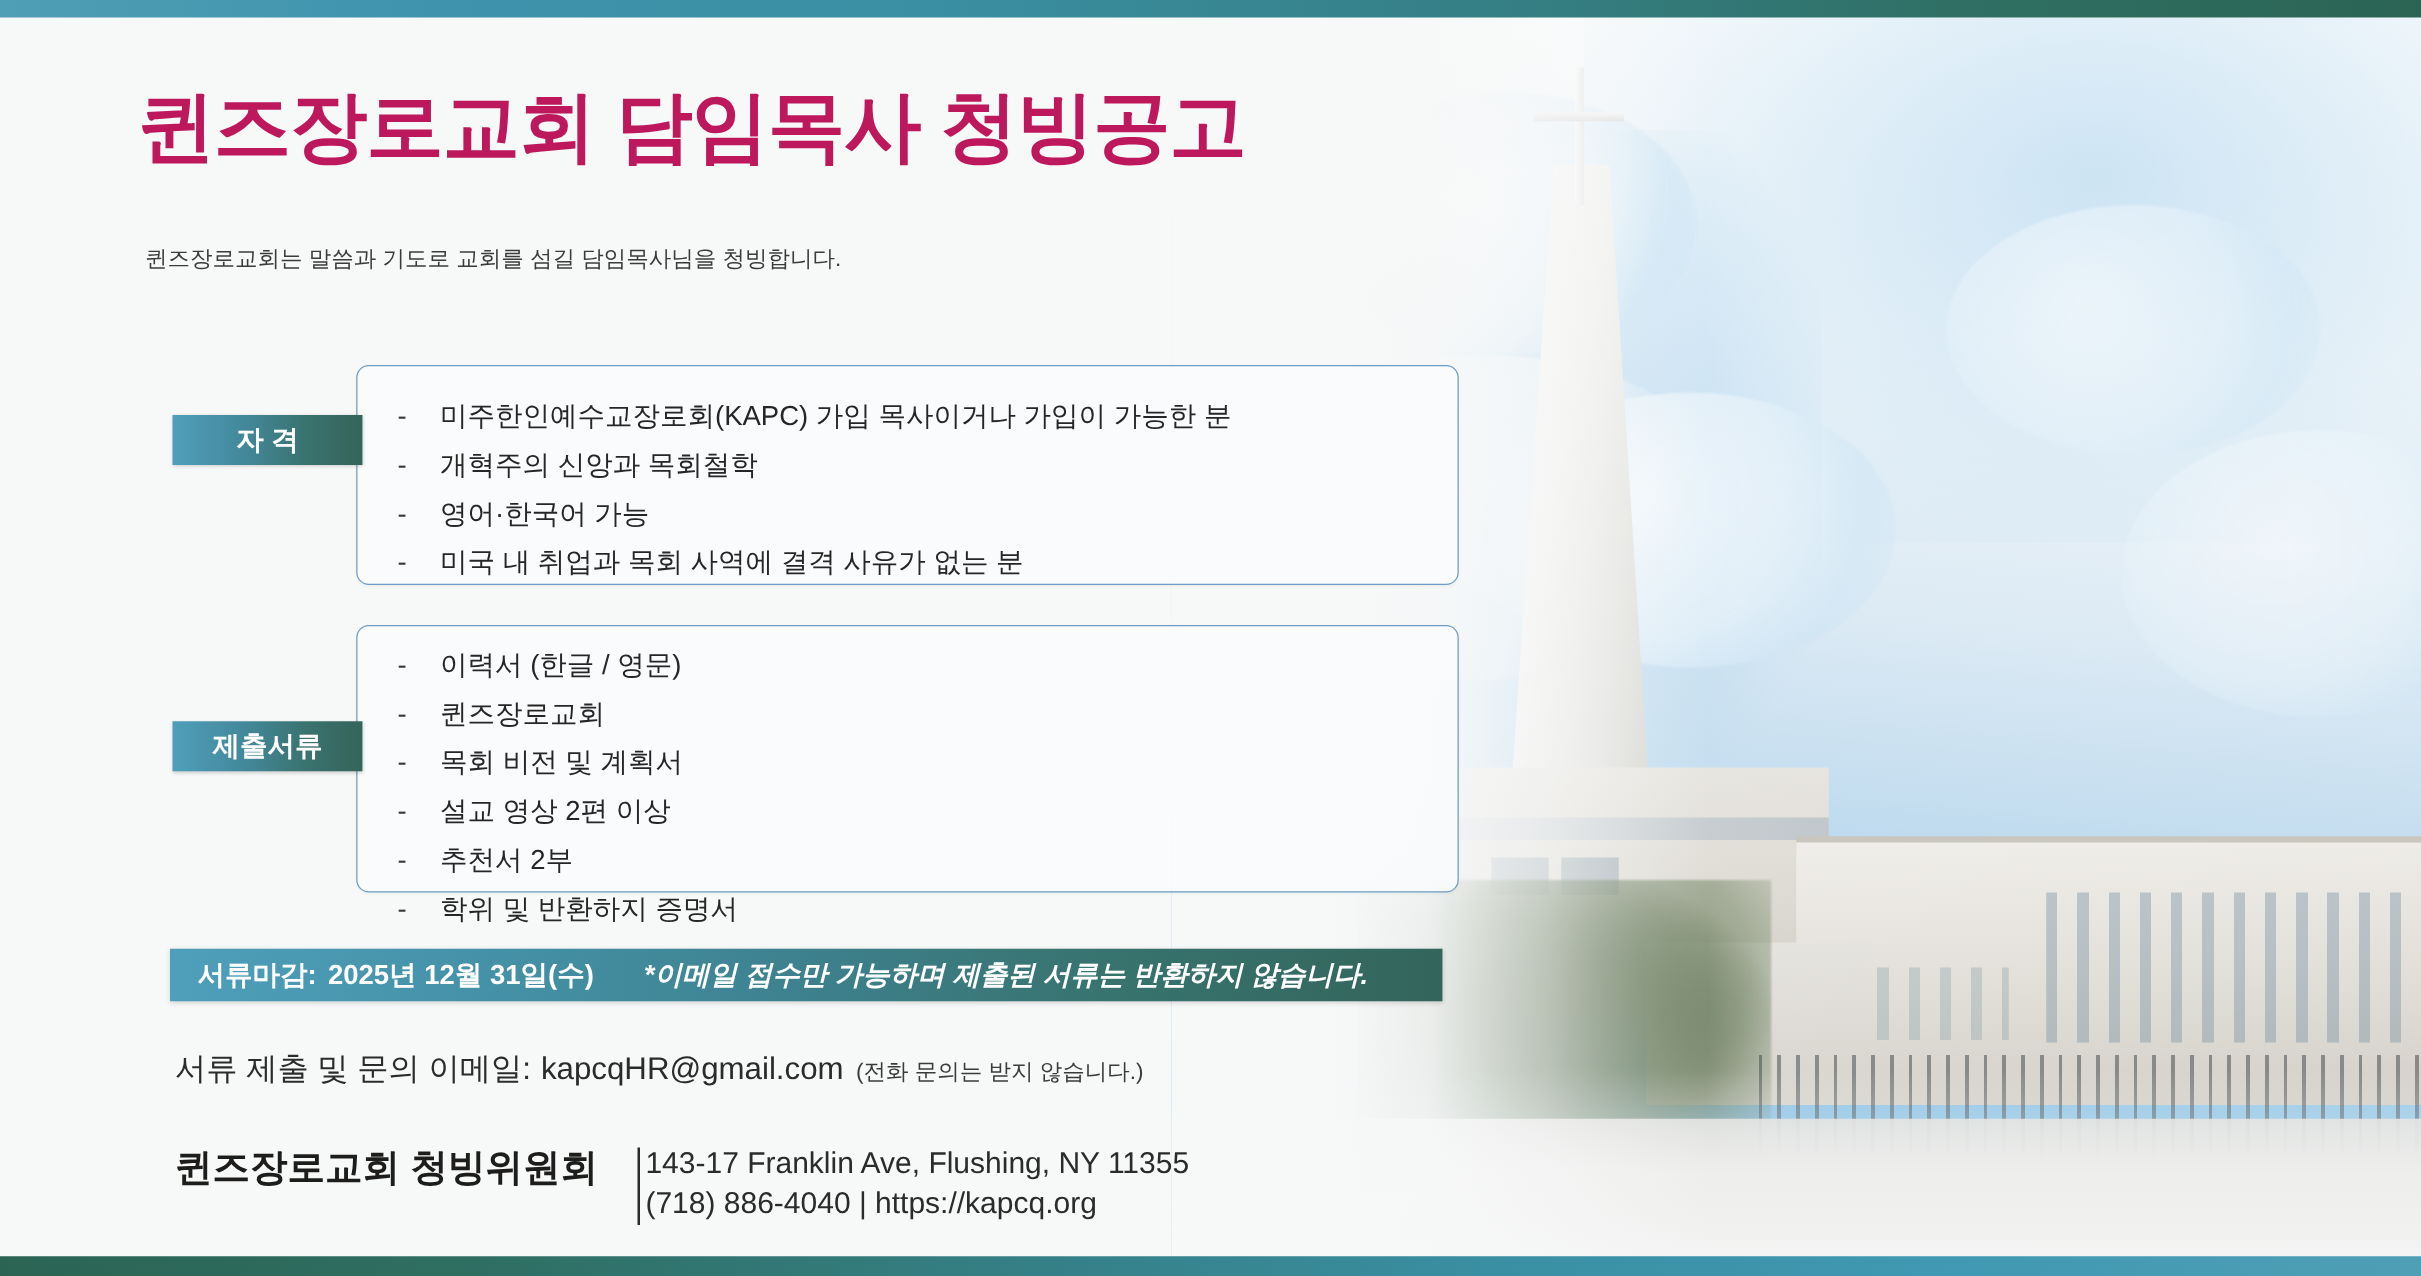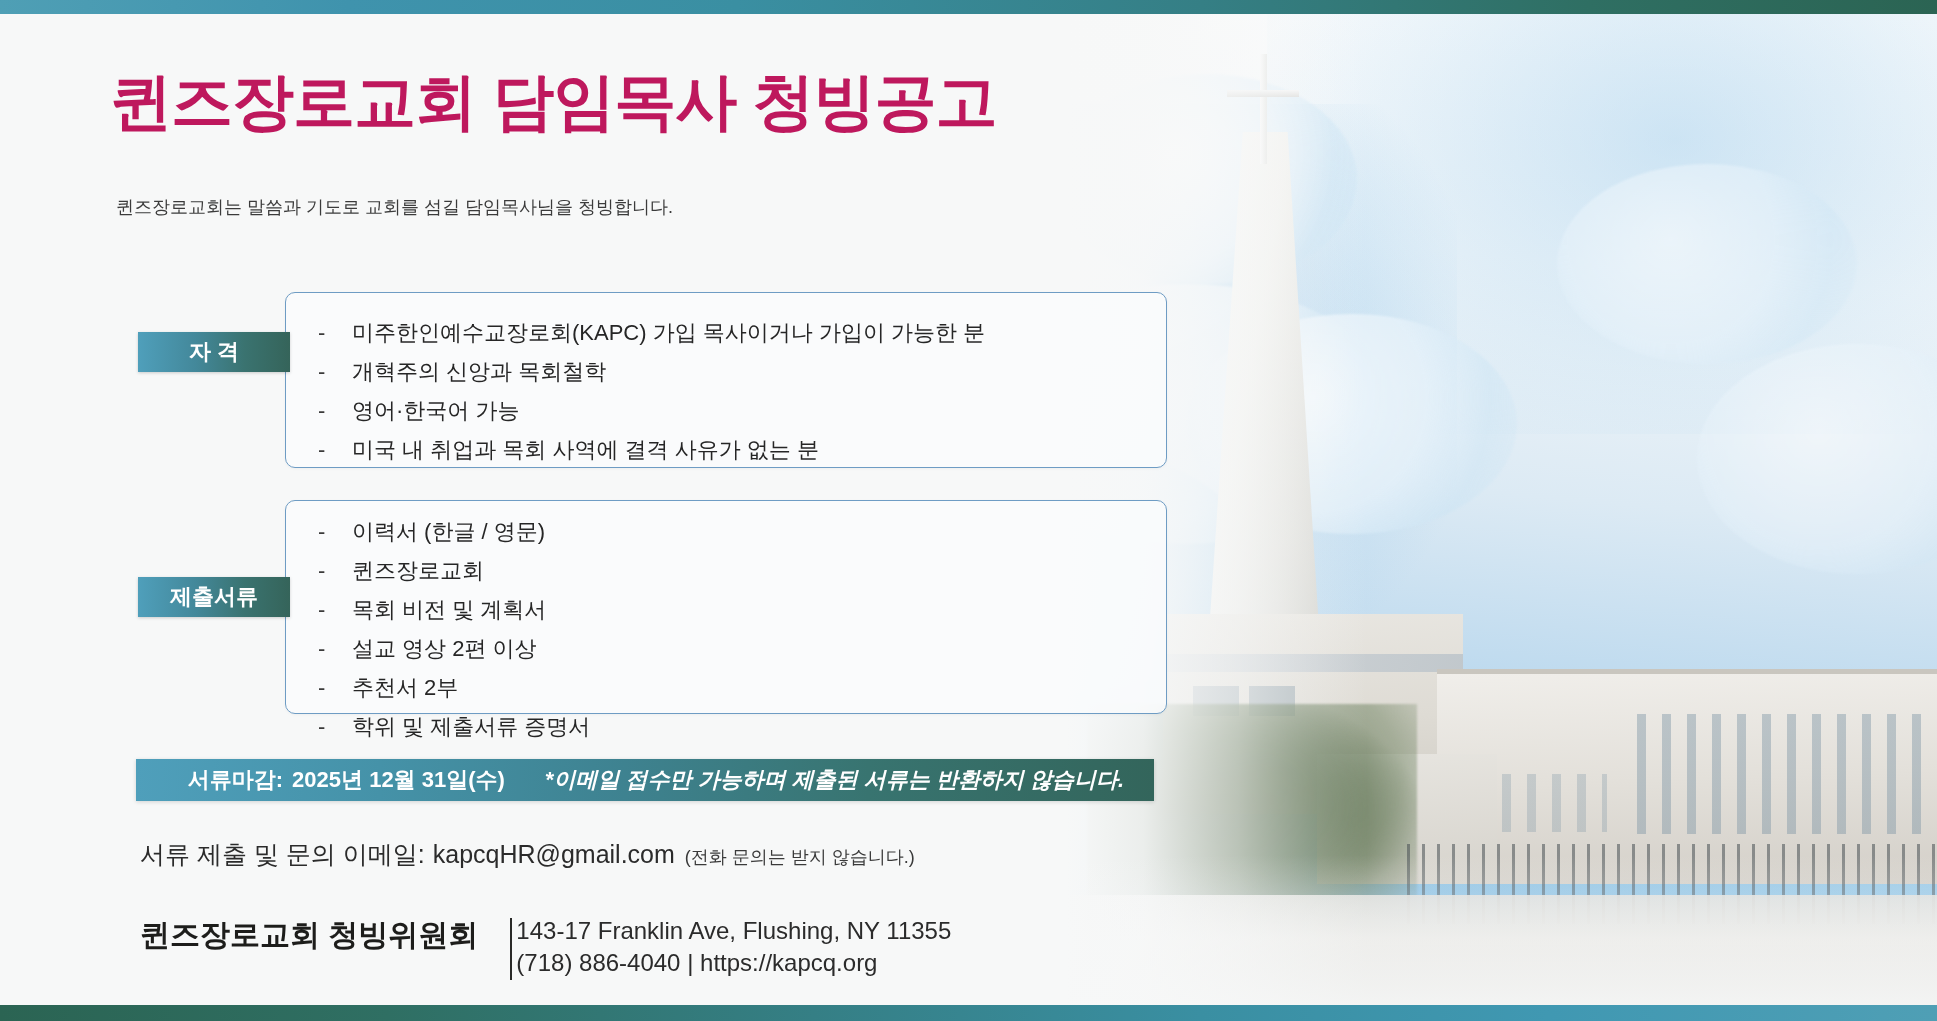--- a/index.html
+++ b/index.html
@@ -175,21 +175,20 @@
   #doc-tag{left:138px;top:531px;width:152px;margin-top:46px;}
   #doc-list{left:318px;top:521px;}
 
   
   .deadline{
     position:absolute;left:136px;top:759px;width:1018px;height:42px;
     background:linear-gradient(90deg,#4f9fbb 0%,#4592a8 24%,#3e8290 48%,#387470 72%,#33655b 100%);
     display:flex;align-items:center;
     color:#ffffff;font-size:22px;font-weight:bold;
     box-shadow:0 1px 4px rgba(0,0,0,0.15);
-    justify-content:center;
   }
   .deadline .dl-label{padding-left:22px;}
   .deadline .dl-date{padding-left:9px;}
   .deadline .dl-note{padding-left:40px;font-style:italic;}
 
   .email-line{
     position:absolute;left:140px;top:838px;
     font-size:25px;color:#2b2b2b;white-space:nowrap;
     display:flex;align-items:baseline;
   }
@@ -295,21 +294,21 @@
       <li>
           <span class="dash">-</span>
           <span>설교 영상 2편 이상</span>
         </li>
       <li>
           <span class="dash">-</span>
           <span>추천서 2부</span>
         </li>
       <li>
           <span class="dash">-</span>
-          <span>학위 및 제출서류 증명서</span>
+          <span>학위 및 반환하지 증명서</span>
         </li>
     </ul>
 
     <div class="deadline">
       <span class="dl-label">서류마감:</span>
       <span class="dl-date">2025년 12월 31일(수)</span>
       <span class="dl-note">*이메일 접수만 가능하며 제출된 서류는 반환하지 않습니다.</span>
     </div>
 
     <div class="email-line">

